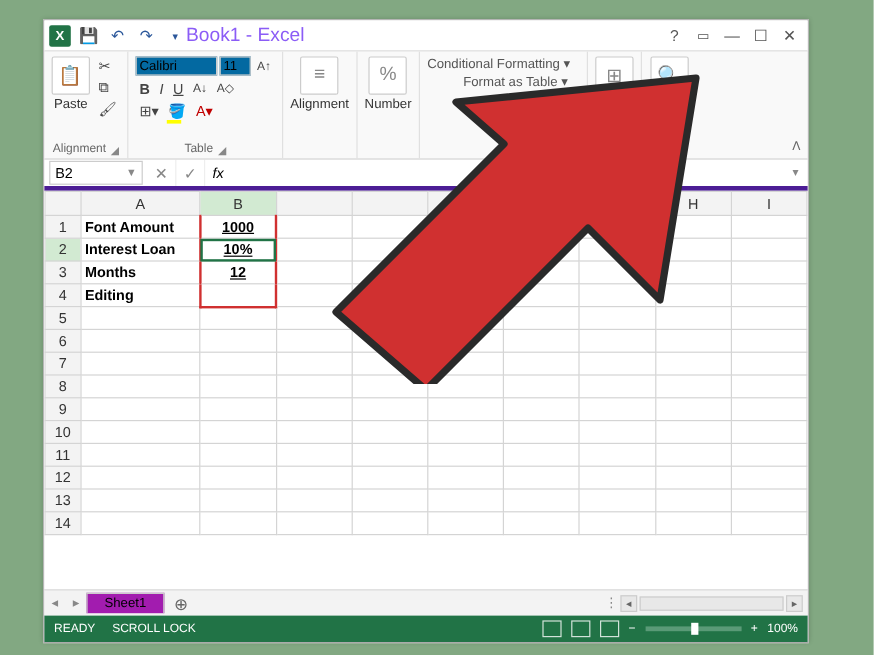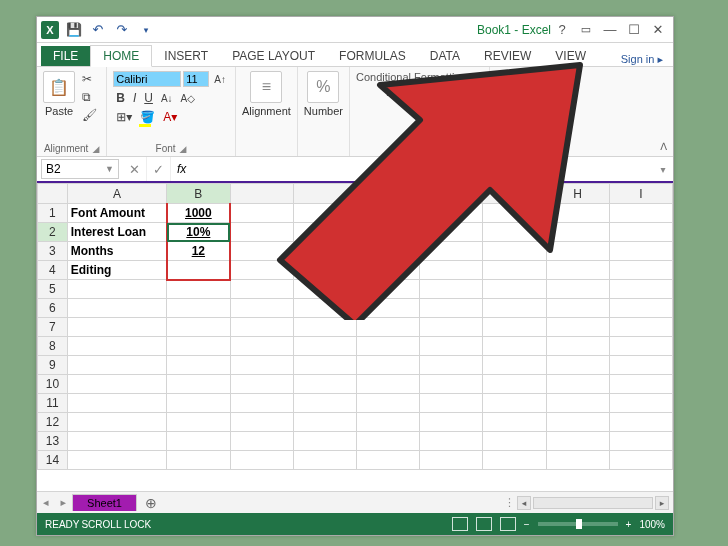--- a/index.html
+++ b/index.html
@@ -5,47 +5,47 @@
 * { margin: 0; padding: 0; box-sizing: border-box; font-family: "Segoe UI", Tahoma, sans-serif; }
 body { background: #82a882; width: 728px; height: 546px; overflow: hidden; }
 .window { position: absolute; left: 36px; top: 16px; width: 638px; height: 520px; background: #fff; border: 1px solid #aaa; display: flex; flex-direction: column; box-shadow: 0 0 4px rgba(0,0,0,0.2); }
 
 
 .titlebar { height: 26px; background: #fff; display: flex; align-items: center; border-bottom: 1px solid #d4d4d4; }
 .qat { display: flex; align-items: center; gap: 6px; padding-left: 4px; }
 .excel-icon { width: 18px; height: 18px; background: #217346; border-radius: 2px; position: relative; display: flex; align-items: center; justify-content: center; }
 .excel-icon::after { content: "X"; color: #fff; font-size: 11px; font-weight: bold; }
 .qat-btn { width: 18px; height: 18px; display: flex; align-items: center; justify-content: center; color: #2b579a; font-size: 13px; cursor: pointer; }
-.title-text { flex: 1; text-align: right; font-size: 12px; color: #15803d; }
+.title-text { flex: 1; text-align: left; font-size: 16px; color: #8b5cf6; }
 .wincontrols { display: flex; gap: 2px; padding-right: 4px; }
 .wincontrols span { width: 22px; height: 20px; display: flex; align-items: center; justify-content: center; font-size: 13px; color: #555; cursor: pointer; }
 
 
 .tabs { height: 24px; background: #fff; display: flex; align-items: flex-end; border-bottom: 1px solid #d4d4d4; padding-left: 4px; }
 .tab { padding: 3px 12px; font-size: 12px; color: #444; cursor: pointer; text-transform: uppercase; }
 .tab.file { background: #217346; color: #fff; }
 .tab.active { color: #217346; border: 1px solid #d4d4d4; border-bottom: 1px solid #fff; margin-bottom: -1px; background: #fff; }
 .signin { margin-left: auto; font-size: 11px; color: #2b579a; padding-right: 10px; }
 
 
 .ribbon { height: 90px; background: #f9f9f9; border-bottom: 1px solid #d4d4d4; display: flex; position: relative; }
 .group { border-right: 1px solid #e0e0e0; padding: 4px 6px 2px 6px; display: flex; flex-direction: column; justify-content: space-between; }
 .group-label { font-size: 10px; color: #666; text-align: center; padding-top: 2px; display:flex; align-items:center; justify-content:center; gap:4px;}
 .group-body { display: flex; gap: 4px; align-items: flex-start; }
 .lg-btn { text-align: center; font-size: 11px; color: #333; cursor: pointer; }
 .lg-btn .ico { width: 32px; height: 32px; margin: 0 auto 2px auto; background: #fff; border: 1px solid #ccc; border-radius: 2px; display:flex; align-items:center; justify-content:center; font-size:16px; color:#888;}
 .mini-btns { display: flex; flex-direction: column; gap: 2px; font-size: 11px; color: #555; }
 .font-row { display: flex; gap: 2px; margin-bottom: 3px; align-items:center;}
-.font-select { border: 1px solid #ccc; font-size: 11px; padding: 1px 2px; background:#7dd3fc; }
+.font-select { border: 1px solid #ccc; font-size: 11px; padding: 1px 2px; background:#0369a1; }
 .icon-btn { padding: 1px 3px; font-size: 12px; color: #444; cursor: pointer; }
 .collapse-ribbon { position: absolute; right: 6px; bottom: 4px; font-size: 10px; color: #666; cursor:pointer;}
 .dialog-launcher { font-size:9px; color:#888;}
 
 
-.formula-row { height: 26px; border-bottom: 2px solid #4c1d95; display: flex; align-items: center; background:#fff;}
+.formula-row { height: 26px; border-bottom: 4px solid #4c1d95; display: flex; align-items: center; background:#fff;}
 .namebox { width: 78px; height: 20px; border: 1px solid #ccc; margin: 0 4px; font-size: 12px; padding: 1px 4px; display:flex; align-items:center; justify-content:space-between;}
 .namebox-caret{font-size:9px;color:#888;}
 .fb-btn { width: 24px; text-align: center; color: #888; font-size: 13px; border-right:1px solid #eee; height:100%; display:flex;align-items:center;justify-content:center; cursor:pointer;}
 .fx-label { font-style: italic; font-size: 12px; padding: 0 6px; }
 .formula-input { flex: 1; border: none; font-size: 12px; padding: 2px 4px; outline:none;}
 .fb-expand{width:20px;text-align:center;color:#888;font-size:10px;cursor:pointer;}
 
 
 .grid-area { flex: 1; overflow: hidden; position: relative; background:#fff;}
 table.sheet { border-collapse: collapse; width: 100%; }
@@ -70,21 +70,21 @@
 
 .sheet-tabs { height: 22px; border-top: 1px solid #d4d4d4; display: flex; align-items: center; background: #f3f3f3; font-size: 11px; }
 .st-nav { padding: 0 6px; color: #888; cursor:pointer;}
 .st-tab { padding: 2px 14px; background: #a21caf; border: 1px solid #ccc; border-bottom: none; cursor:pointer;}
 .st-add { padding: 0 8px; font-size: 14px; color: #666; cursor:pointer;}
 .hscroll { flex:1; display:flex; align-items:center; justify-content:flex-end; gap:2px; padding-right:4px;}
 .scroll-track{height:12px;background:#e8e8e8;border:1px solid #ccc;}
 .scroll-btn{width:14px;height:14px;background:#e8e8e8;border:1px solid #ccc;display:flex;align-items:center;justify-content:center;font-size:9px;color:#666;cursor:pointer;}
 
 
-.statusbar { height: 22px; background: #217346; color: #fff; display: flex; align-items: center; font-size: 10px; padding: 0 8px; gap: 2px; }
+.statusbar { height: 22px; background: #217346; color: #fff; display: flex; align-items: center; font-size: 10px; padding: 0 8px; gap: 14px; }
 .statusbar .right { margin-left: auto; display: flex; align-items: center; gap: 8px; }
 .zoom-slider { width: 80px; height: 4px; background: #5a9a77; position: relative; }
 .zoom-thumb { position: absolute; left: 38px; top: -3px; width: 6px; height: 10px; background: #fff; }
 .view-btn{width:16px;height:14px;border:1px solid #fff;opacity:.8;cursor:pointer;}
 
 
 .arrow-overlay { position: absolute; pointer-events: none; z-index: 100; }
 </style>
 </head>
 <body>
@@ -102,31 +102,20 @@
     <div class="title-text">Book1 - Excel</div>
     <div class="wincontrols">
       <span>?</span>
       <span style="font-size:11px;">▭</span>
       <span>—</span>
       <span>☐</span>
       <span>✕</span>
     </div>
   </div>
 
-  <div class="tabs">
-    <div class="tab file">FILE</div>
-    <div class="tab active">HOME</div>
-    <div class="tab">INSERT</div>
-    <div class="tab">PAGE LAYOUT</div>
-    <div class="tab">FORMULAS</div>
-    <div class="tab">DATA</div>
-    <div class="tab">REVIEW</div>
-    <div class="tab">VIEW</div>
-    <div class="signin"><span>Sign in</span> ▸</div>
-  </div>
 
   <div class="ribbon">
     <div class="group">
       <div class="group-body">
         <div class="lg-btn">
           <div class="ico">📋</div>
           <span>Paste</span>
         </div>
         <div class="mini-btns">
           <span class="icon-btn">✂</span>
@@ -154,21 +143,21 @@
           <span class="icon-btn" style="font-size:10px;">A↓</span>
           <span class="icon-btn" style="font-size:10px;">A◇</span>
         </div>
         <div class="font-row">
           <span class="icon-btn">⊞▾</span>
           <span class="icon-btn" style="position:relative;">🪣<span style="position:absolute;bottom:-2px;left:2px;width:12px;height:3px;background:#ffff00;"></span></span>
           <span class="icon-btn" style="color:#c00000;">A▾</span>
         </div>
       </div>
       <div class="group-label">
-          <span>Font</span>
+          <span>Table</span>
           <span class="dialog-launcher">◢</span>
         </div>
     </div>
 
     <div class="group">
       <div class="group-body">
         <div class="lg-btn">
           <div class="ico">≡</div>
           <span>Alignment</span>
         </div>

